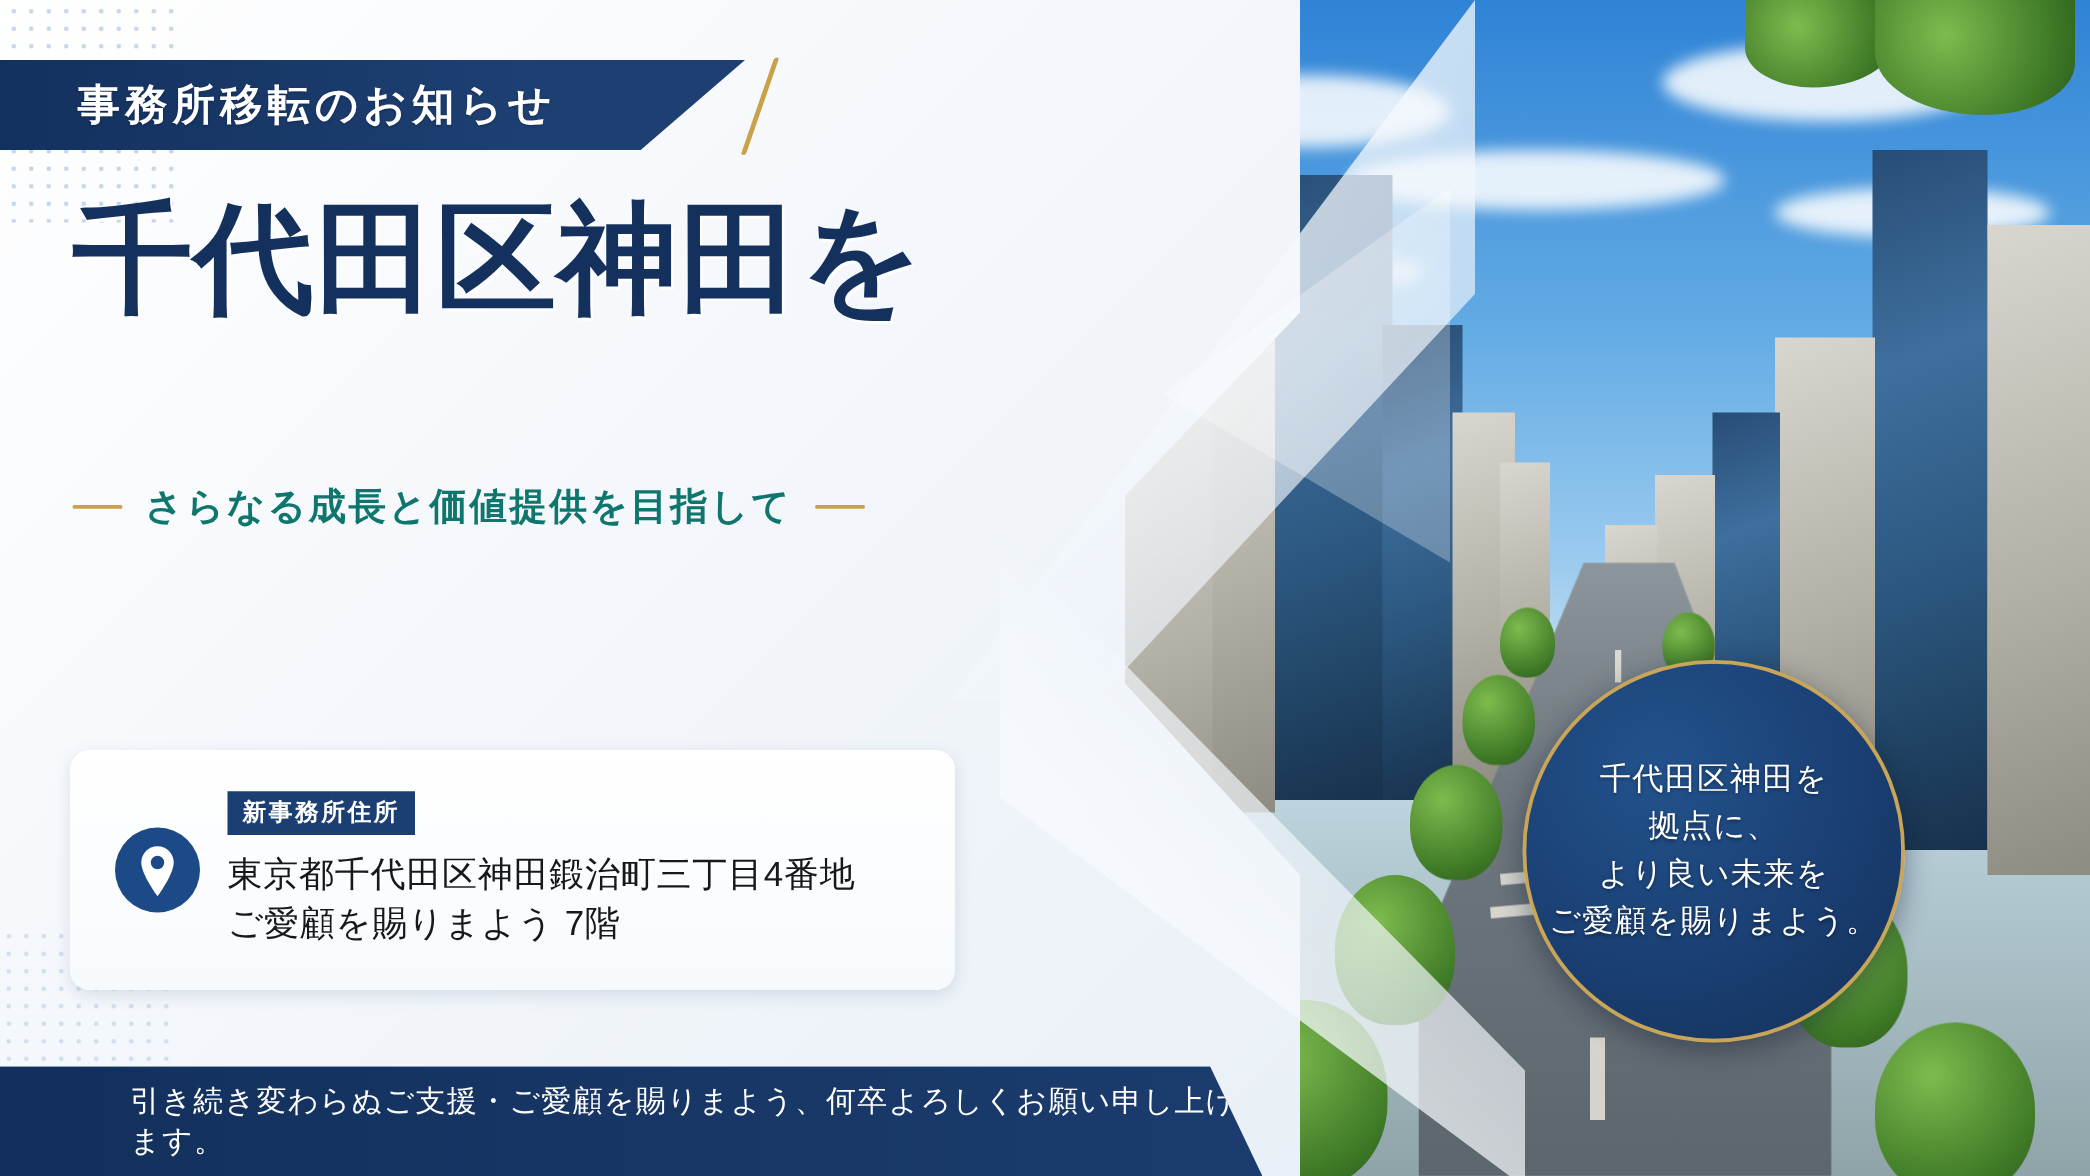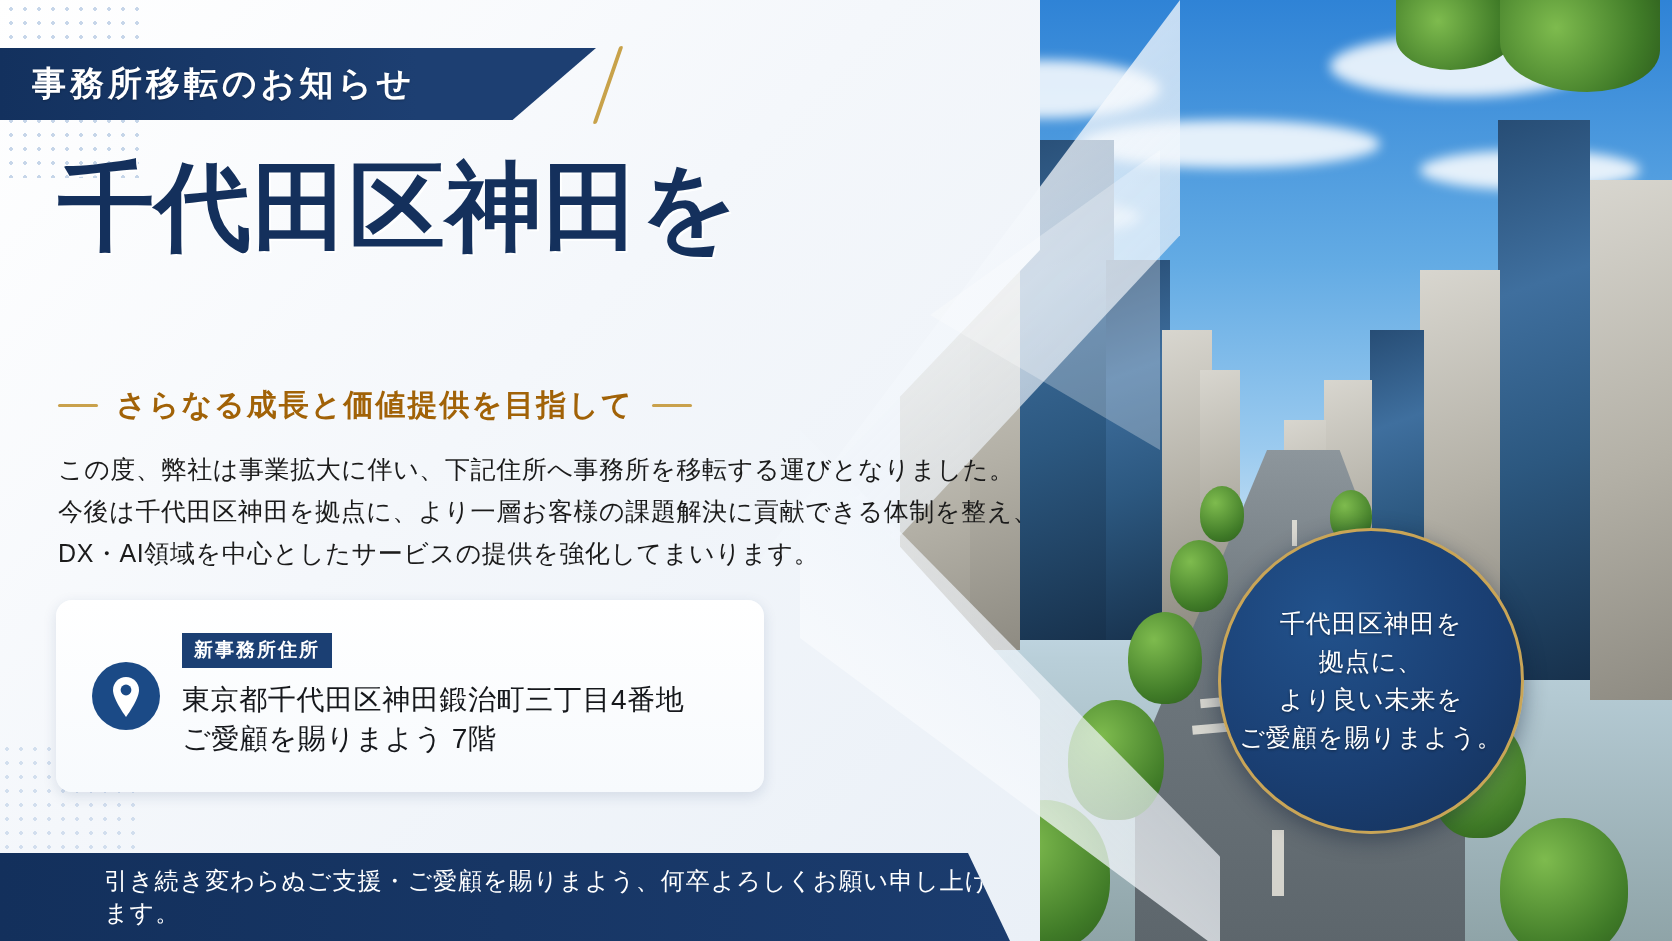--- a/index.html
+++ b/index.html
@@ -54,41 +54,41 @@
 
   
   .ribbon{
     position:absolute;left:0;top:48px;height:72px;width:596px;
     background:linear-gradient(90deg,#13315e 0%,#1d3f72 70%,#1d3f72 100%);
     clip-path:polygon(0 0,100% 0,86% 100%,0 100%);
     display:flex;align-items:center;
   }
   .ribbon-text{
     color:#fff;font-size:34px;font-weight:700;letter-spacing:4px;
-    padding-left:32px;text-shadow:0 1px 2px rgba(0,0,0,.25);
+    padding-left:62px;text-shadow:0 1px 2px rgba(0,0,0,.25);
   }
   .ribbon-slash{position:absolute;left:606px;top:46px;width:4px;height:78px;
     background:#c8a24a;transform:skewX(-19deg);border-radius:2px;}
 
   
   .headline{position:absolute;left:58px;top:152px;width:960px;}
   .hl-line{
     font-family:"Liberation Serif","DejaVu Serif",serif;
     color:#14305c;font-weight:700;line-height:1.16;
     letter-spacing:1px;
     text-shadow:2px 2px 0 rgba(255,255,255,.9);
   }
   .hl1{font-size:96px;}
   .hl2{font-size:86px;margin-top:4px;}
 
   
   .subtitle{position:absolute;left:58px;top:385px;display:flex;align-items:center;gap:18px;}
   .dash{width:40px;height:3px;background:#c9a14c;border-radius:2px;}
   .subtitle-text{
-    font-size:30px;font-weight:700;color:#a16207;letter-spacing:2px;
+    font-size:30px;font-weight:700;color:#0f766e;letter-spacing:2px;
     font-family:"Liberation Sans",sans-serif;
   }
 
   
   .body-copy{position:absolute;left:58px;top:448px;width:950px;}
   .body-line{font-size:25px;color:#1b1b1b;letter-spacing:.6px;line-height:1.68;white-space:nowrap;}
 
   
   .addr-card{
     position:absolute;left:56px;top:600px;width:708px;height:192px;
@@ -196,25 +196,20 @@
   <div class="headline">
     <div class="hl-line hl1">千代田区神田を</div>
   </div>
 
   <div class="subtitle">
     <span class="dash"></span>
     <span class="subtitle-text">さらなる成長と価値提供を目指して</span>
     <span class="dash"></span>
   </div>
 
-  <div class="body-copy">
-    <div class="body-line">この度、弊社は事業拡大に伴い、下記住所へ事務所を移転する運びとなりました。</div>
-    <div class="body-line">今後は千代田区神田を拠点に、より一層お客様の課題解決に貢献できる体制を整え、</div>
-    <div class="body-line">DX・AI領域を中心としたサービスの提供を強化してまいります。</div>
-  </div>
 
   <div class="addr-card">
     <div class="pin">
       <svg width="32" height="42" viewBox="0 0 32 42" aria-hidden="true">
         <path d="M16 1C8.8 1 3 6.8 3 14c0 9.5 13 27 13 27s13-17.5 13-27C29 6.8 23.2 1 16 1z" fill="#ffffff"></path>
         <circle cx="16" cy="14" r="5.4" fill="#1b4a86"></circle>
       </svg>
     </div>
     <div class="addr-body">
       <span class="addr-tag">新事務所住所</span>

